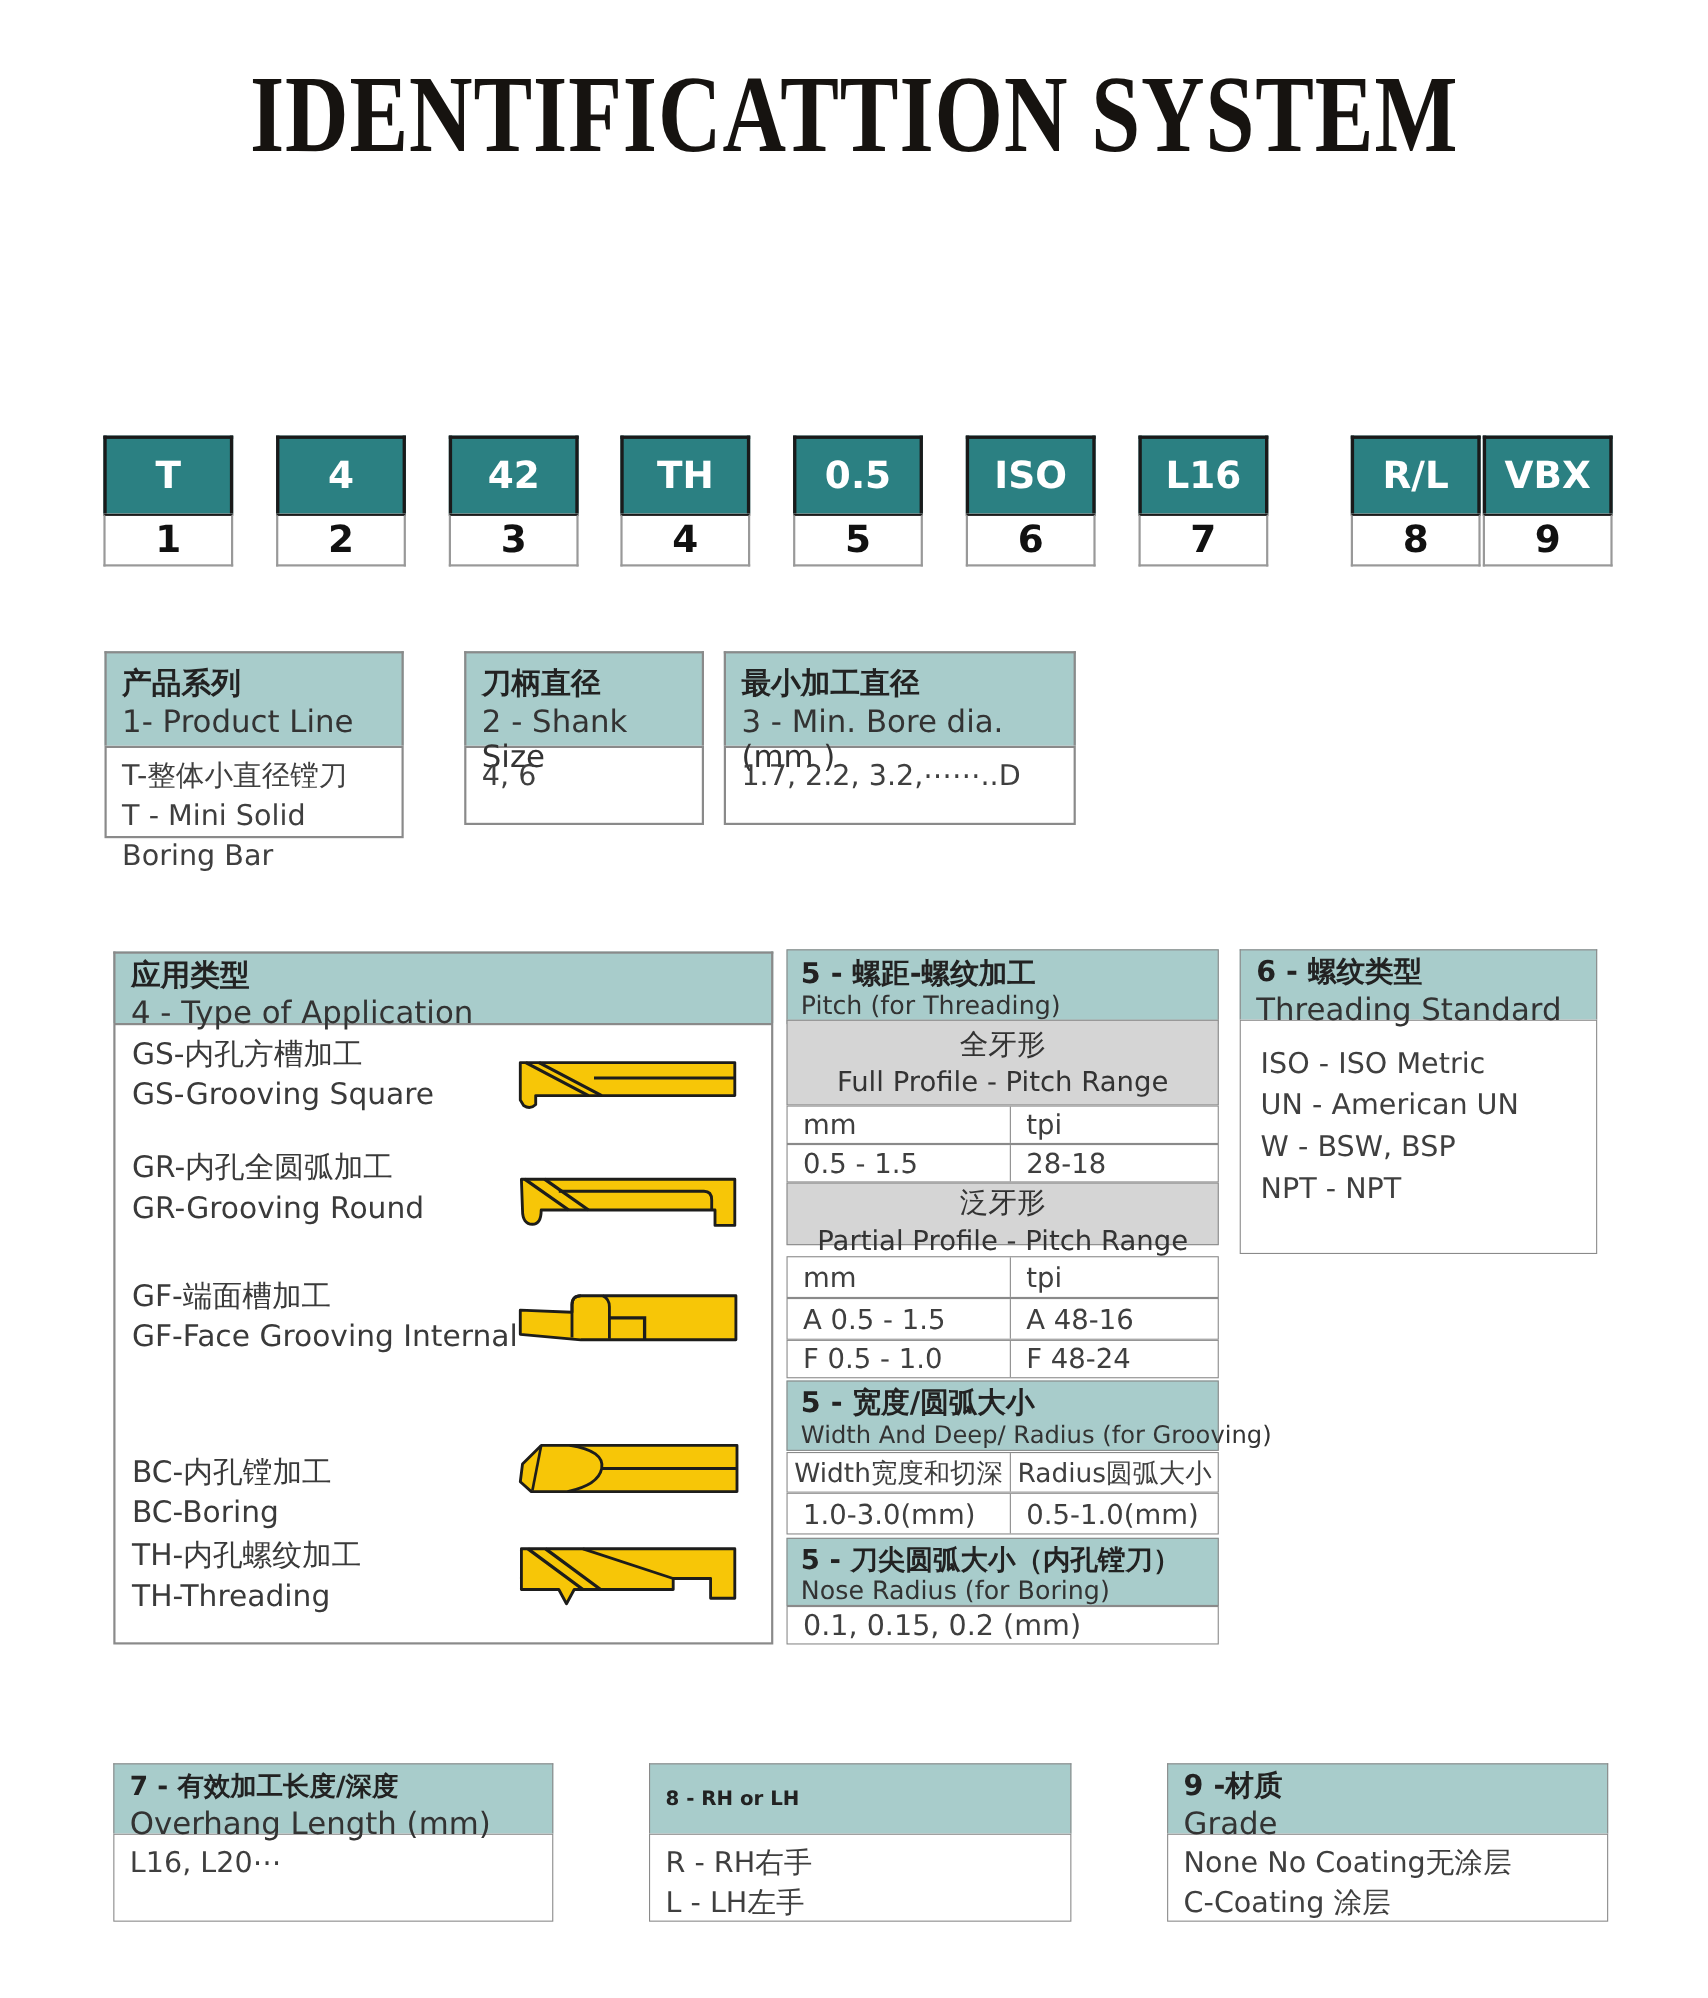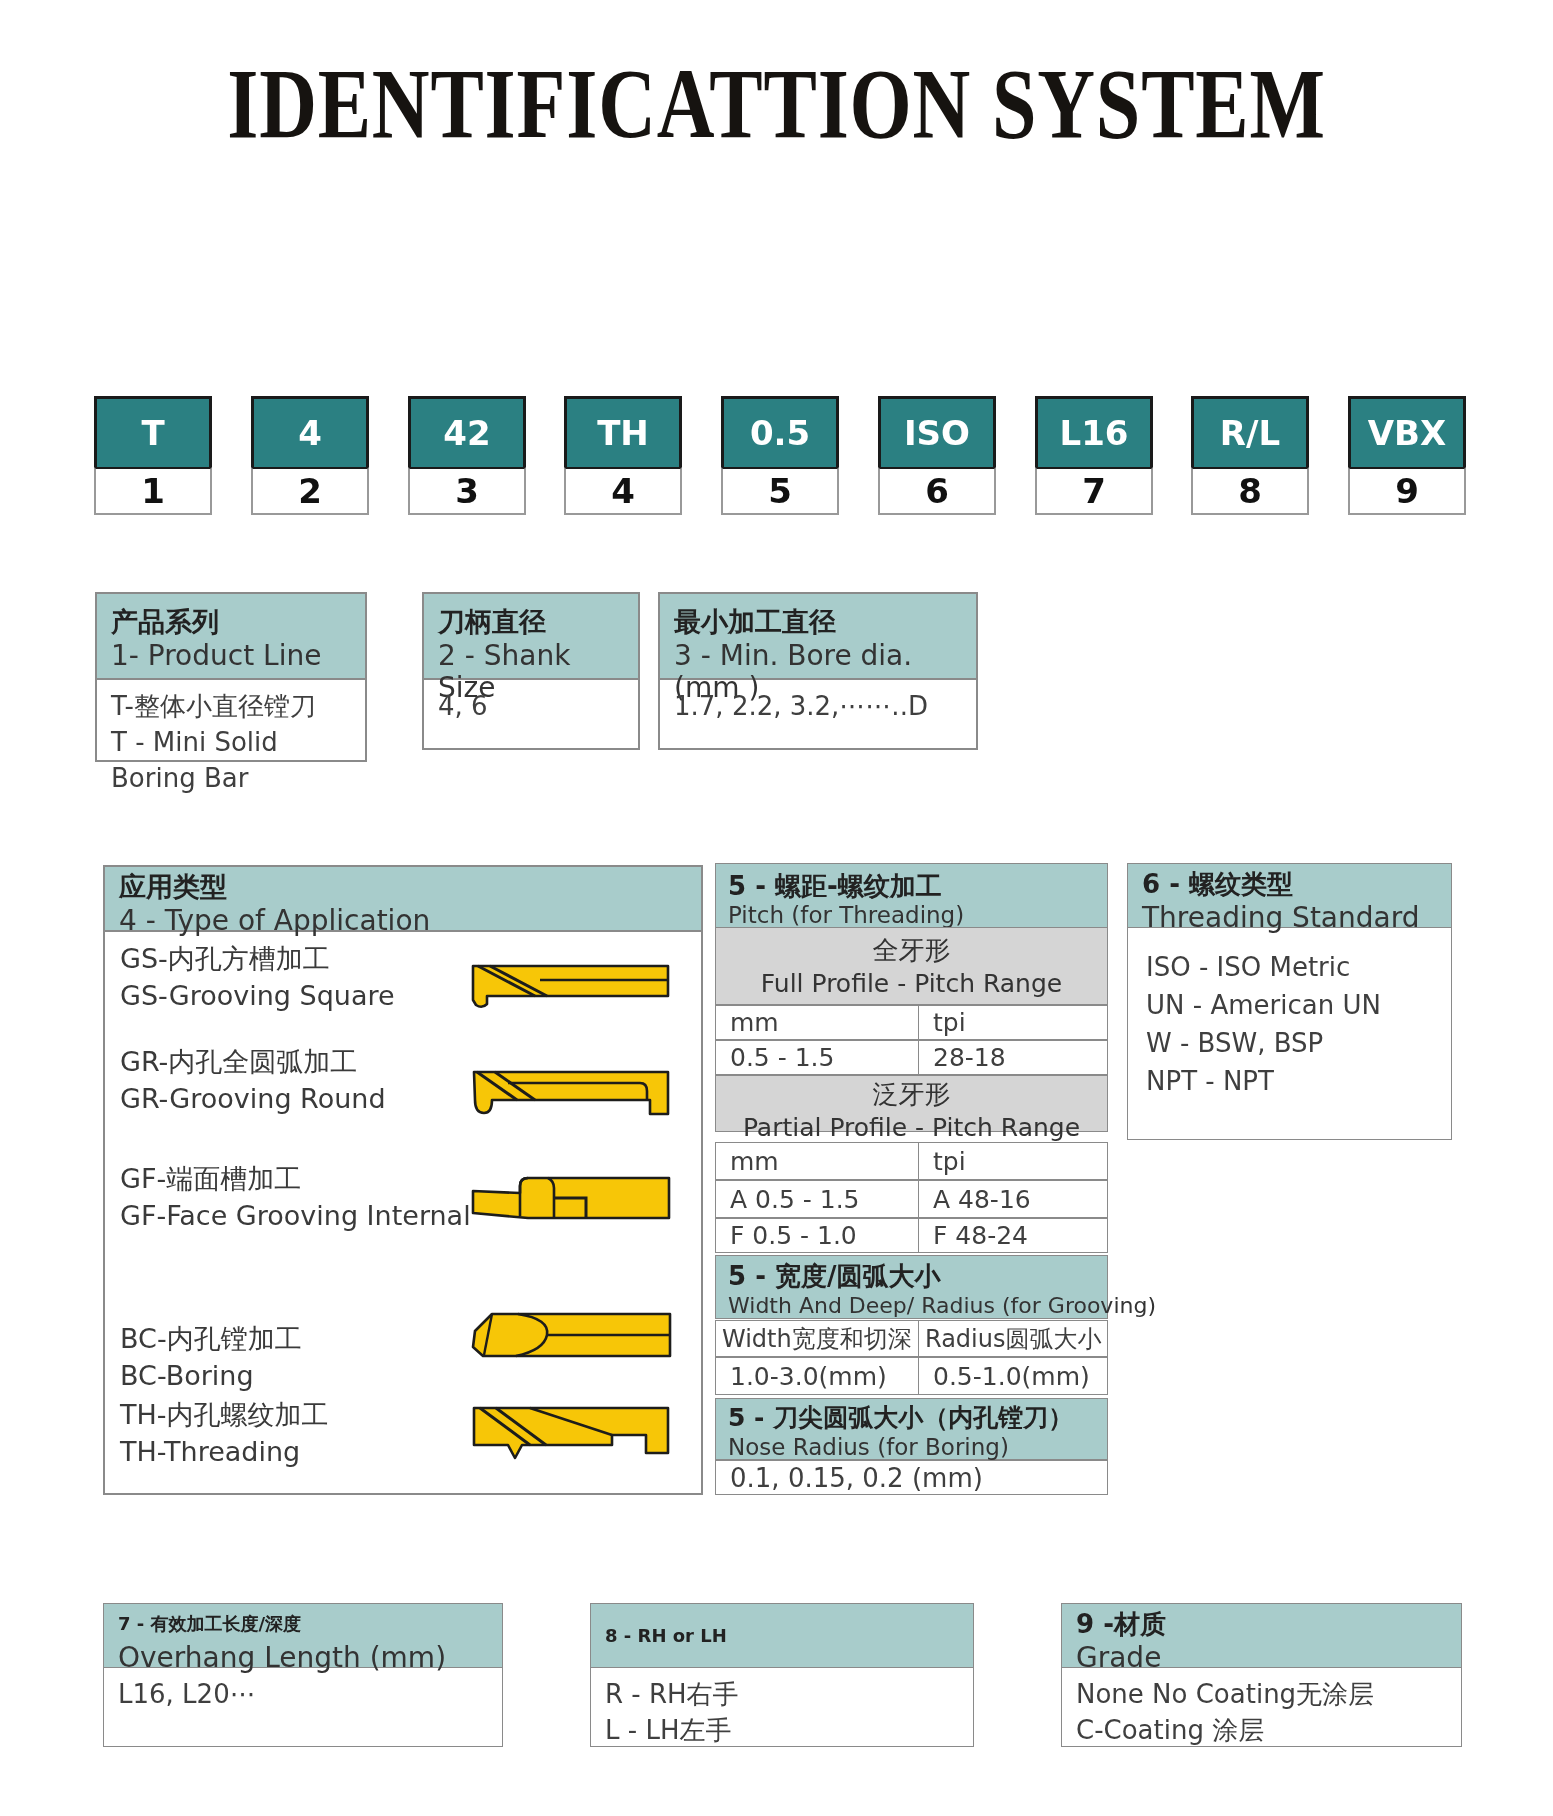--- a/index.html
+++ b/index.html
@@ -83,21 +83,21 @@
     <div class="cb-bot">5</div>
   </div>
   <div class="codebox" style="left:878px">
     <div class="cb-top">ISO</div>
     <div class="cb-bot">6</div>
   </div>
   <div class="codebox" style="left:1035px">
     <div class="cb-top">L16</div>
     <div class="cb-bot">7</div>
   </div>
-  <div class="codebox" style="left:1191px">
+  <div class="codebox" style="left:1228px">
     <div class="cb-top">R/L</div>
     <div class="cb-bot">8</div>
   </div>
   <div class="codebox" style="left:1348px">
     <div class="cb-top">VBX</div>
     <div class="cb-bot">9</div>
   </div>
 
   <div class="infobox" style="left:95px;top:592px;width:272px">
     <div class="ib-head" style="height:86px">
@@ -252,21 +252,21 @@
     <div class="ib-body" style="height:213px;border-width:1px;padding-top:20px;padding-left:18px">
       <div class="ts-item">ISO - ISO Metric</div>
       <div class="ts-item">UN - American UN</div>
       <div class="ts-item">W - BSW, BSP</div>
       <div class="ts-item">NPT - NPT</div>
     </div>
   </div>
 
   <div class="infobox" style="left:103px;top:1603px;width:400px">
     <div class="ib-head" style="height:64px;padding-top:2px;border-width:1px">
-      <div class="zh" style="font-size:18px">7 - 有效加工长度/深度</div>
+      <div class="zh" style="font-size:24px">7 - 有效加工长度/深度</div>
       <div class="en">Overhang Length (mm)</div>
     </div>
     <div class="ib-body" style="height:80px;border-width:1px">
       <div class="line">L16, L20⋯</div>
     </div>
   </div>
 
   <div class="infobox" style="left:590px;top:1603px;width:384px">
     <div class="ib-head head-one-line" style="height:64px;border-width:1px">
       <div class="zh" style="font-size:18px">8 - RH or LH</div>

